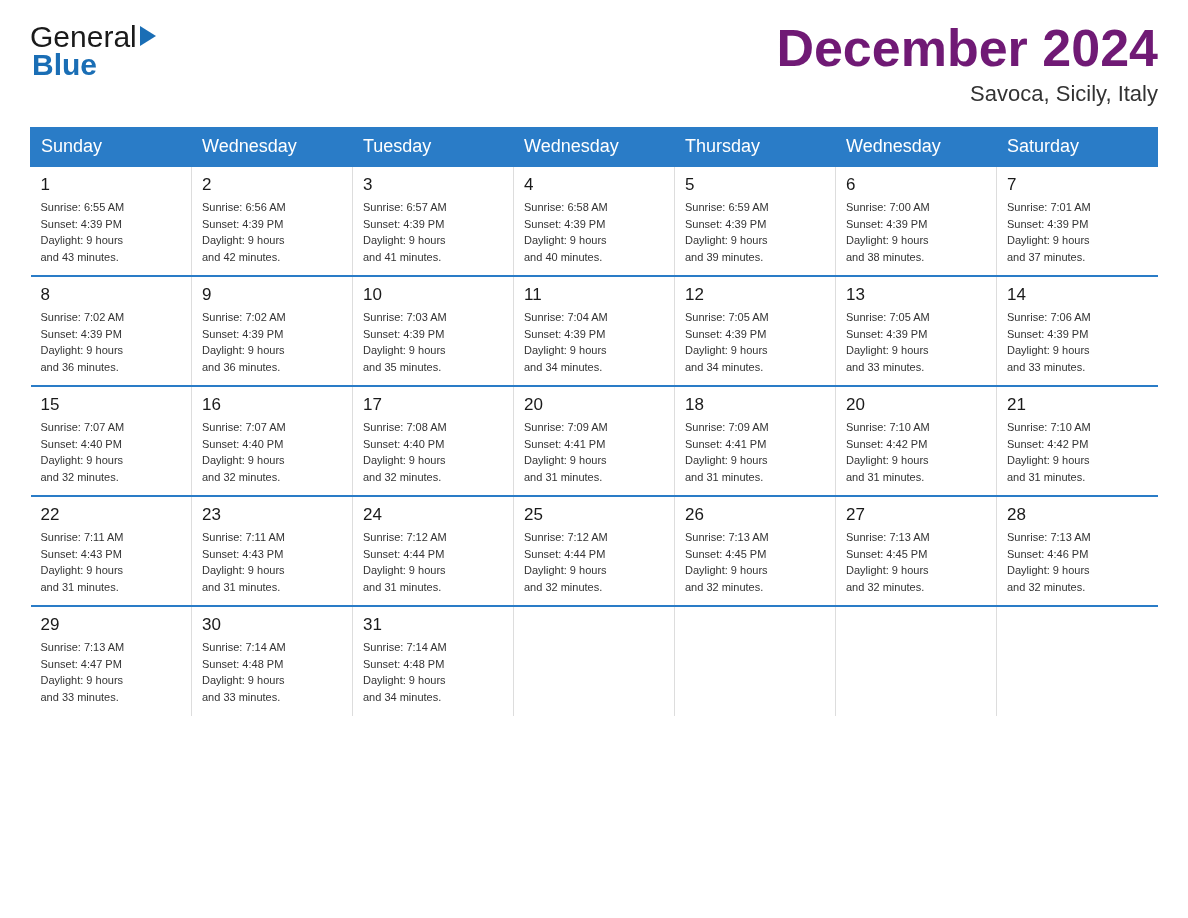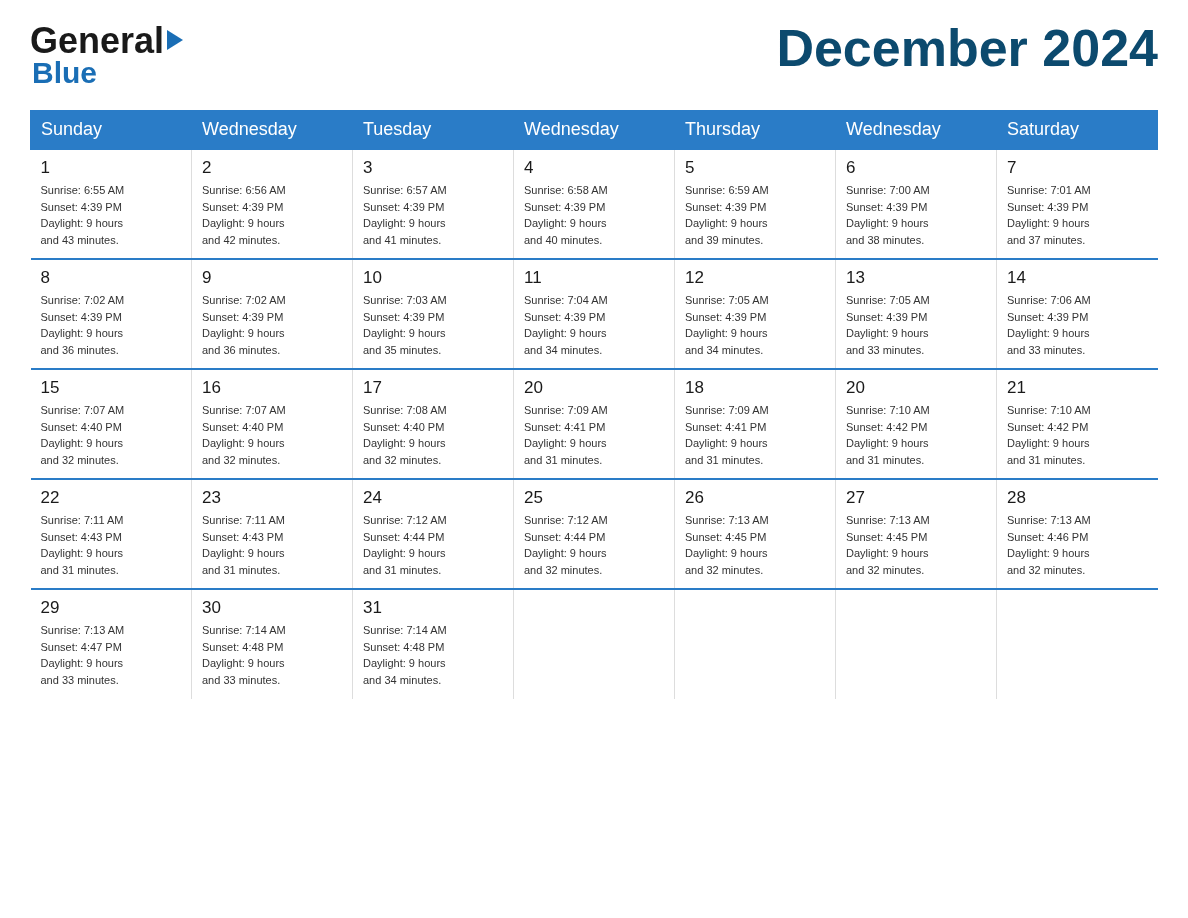--- a/index.html
+++ b/index.html
@@ -15,21 +15,21 @@
       justify-content: space-between;
       align-items: flex-start;
       margin-bottom: 20px;
     }
     .title-block {
       text-align: right;
     }
     .month-title {
       font-size: 52px;
       font-weight: bold;
-      color: #0c4a6e;
+      color: #701a75;
       line-height: 1.1;
     }
     .location {
       font-size: 22px;
       color: #333;
       margin-top: 4px;
     }
     .calendar {
       width: 100%;
       border-collapse: collapse;
@@ -91,27 +91,28 @@
       color: #1a1a1a;
       font-style: italic;
     }
   </style>
 </head>
 <body>
 
 <div class="header">
   <div class="logo-wrapper">
     <div class="logo-top">
-      <span class="logo-text-g" style="font-family: Arial, sans-serif; font-style: normal; font-size: 36px; font-weight: bold; color: #1a1a1a;">General</span>
+      <span class="logo-text-g" style="font-family: Arial, sans-serif; font-style: normal; font-size: 30px; font-weight: normal; color: #1a1a1a;">General</span>
       <span style="display:inline-block; width:0; height:0; border-top: 10px solid transparent; border-bottom: 10px solid transparent; border-left: 16px solid #1a6eb5; margin-left: 3px; vertical-align: middle; margin-bottom: 2px;"></span>
     </div>
     <div style="font-family: Arial, sans-serif; font-size: 30px; font-weight: bold; color: #1a6eb5; margin-top: -6px; margin-left: 2px;">Blue</div>
   </div>
   <div class="title-block">
     <div class="month-title">December 2024</div>
+    <div class="location">Savoca, Sicily, Italy</div>
   </div>
 </div>
 
 <table class="calendar">
   <thead>
     <tr>
     <th>Sunday</th>
         <th>Wednesday</th>
         <th>Tuesday</th>
         <th>Wednesday</th>

